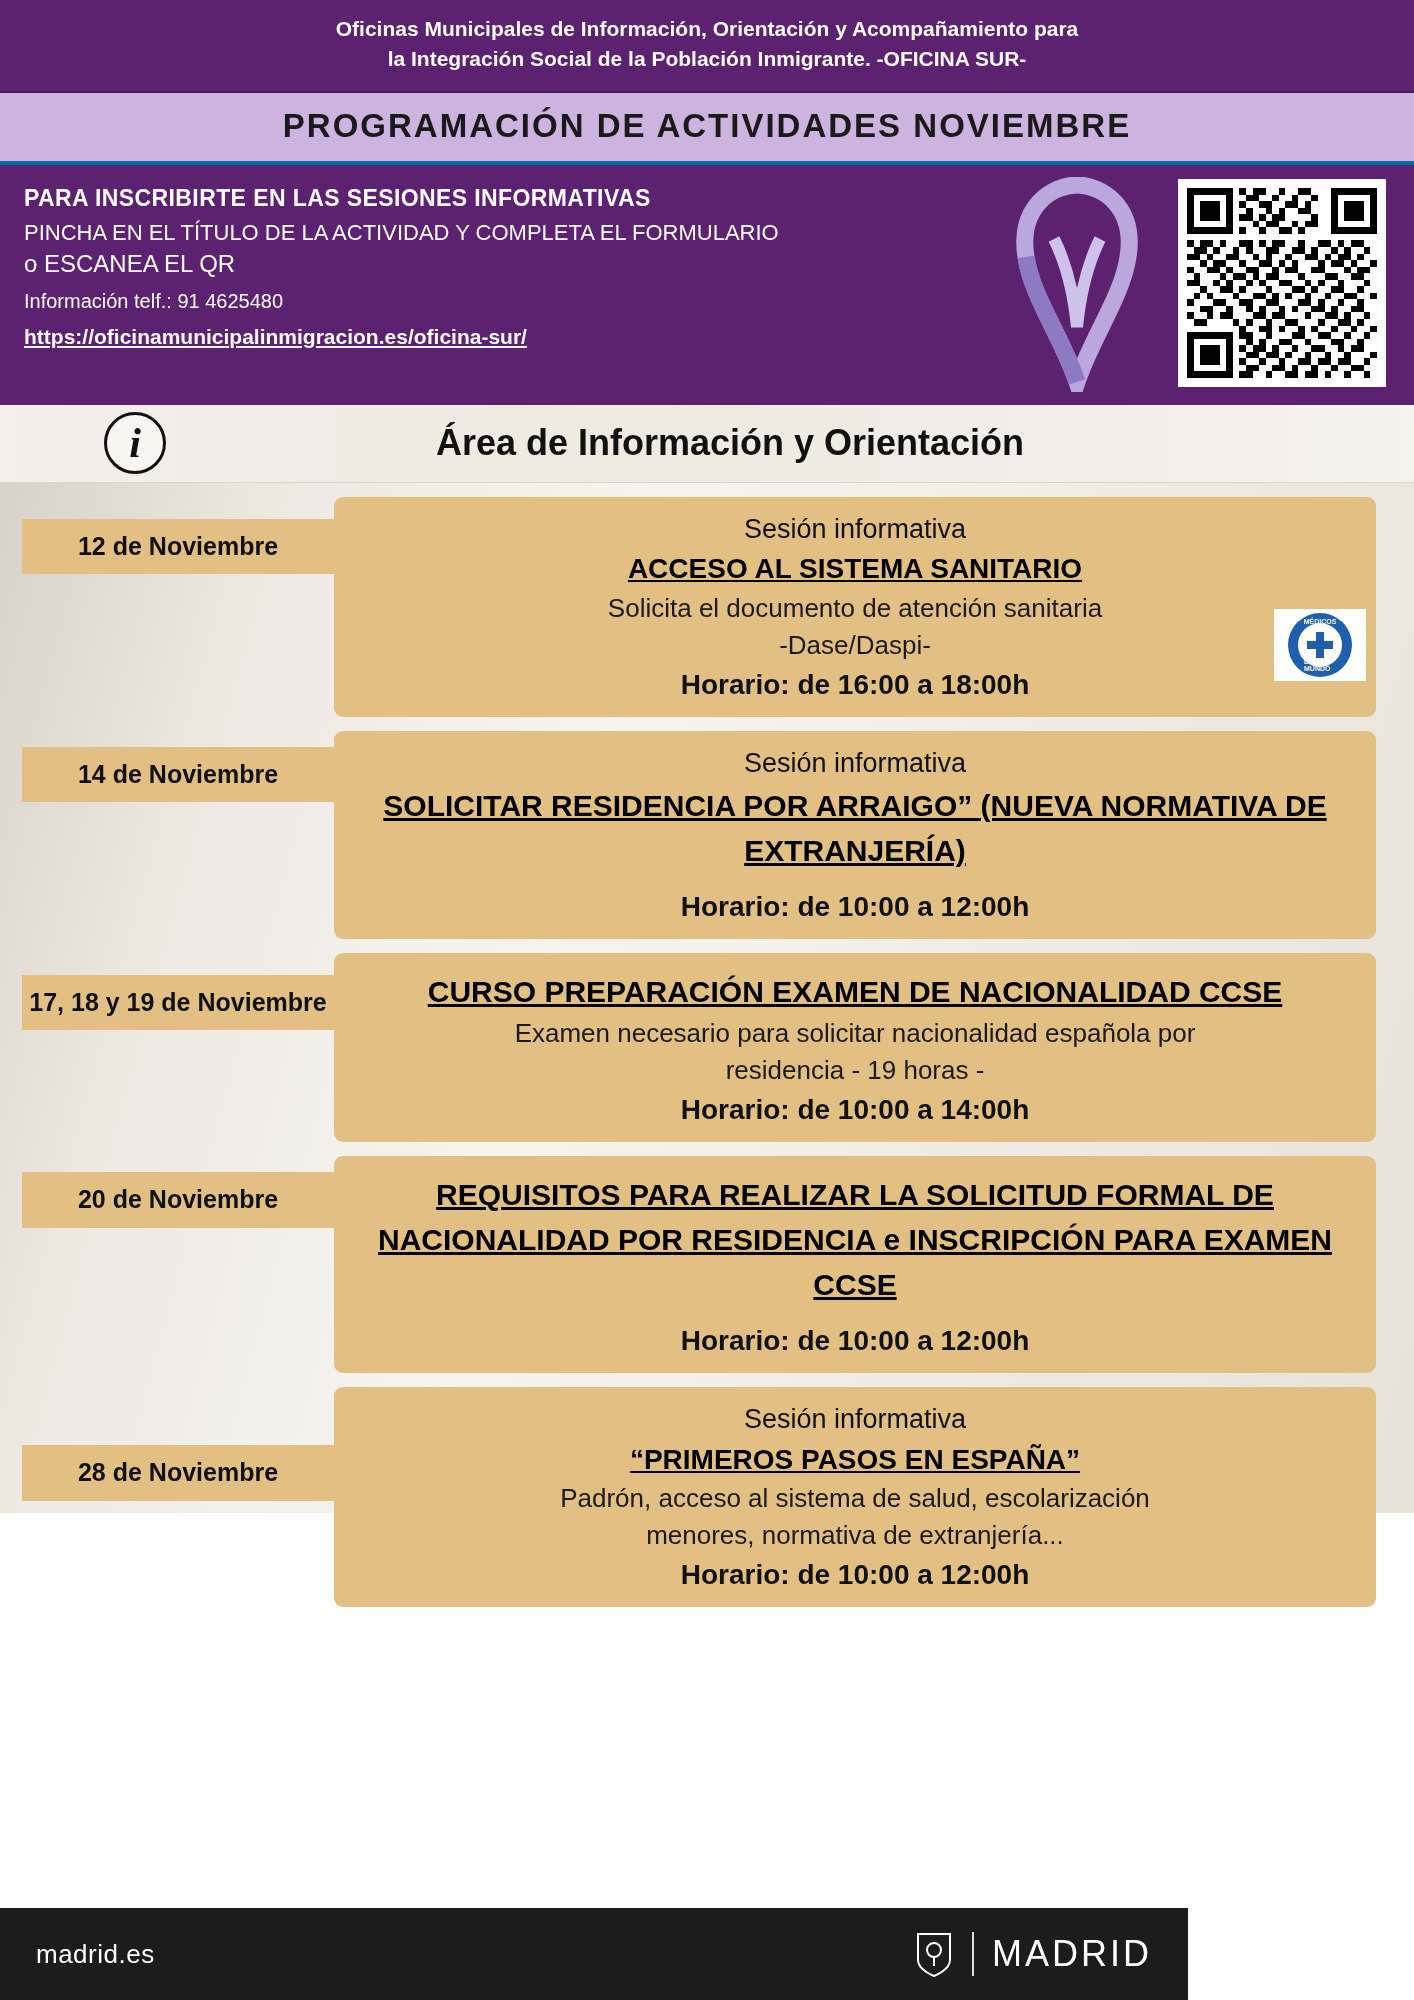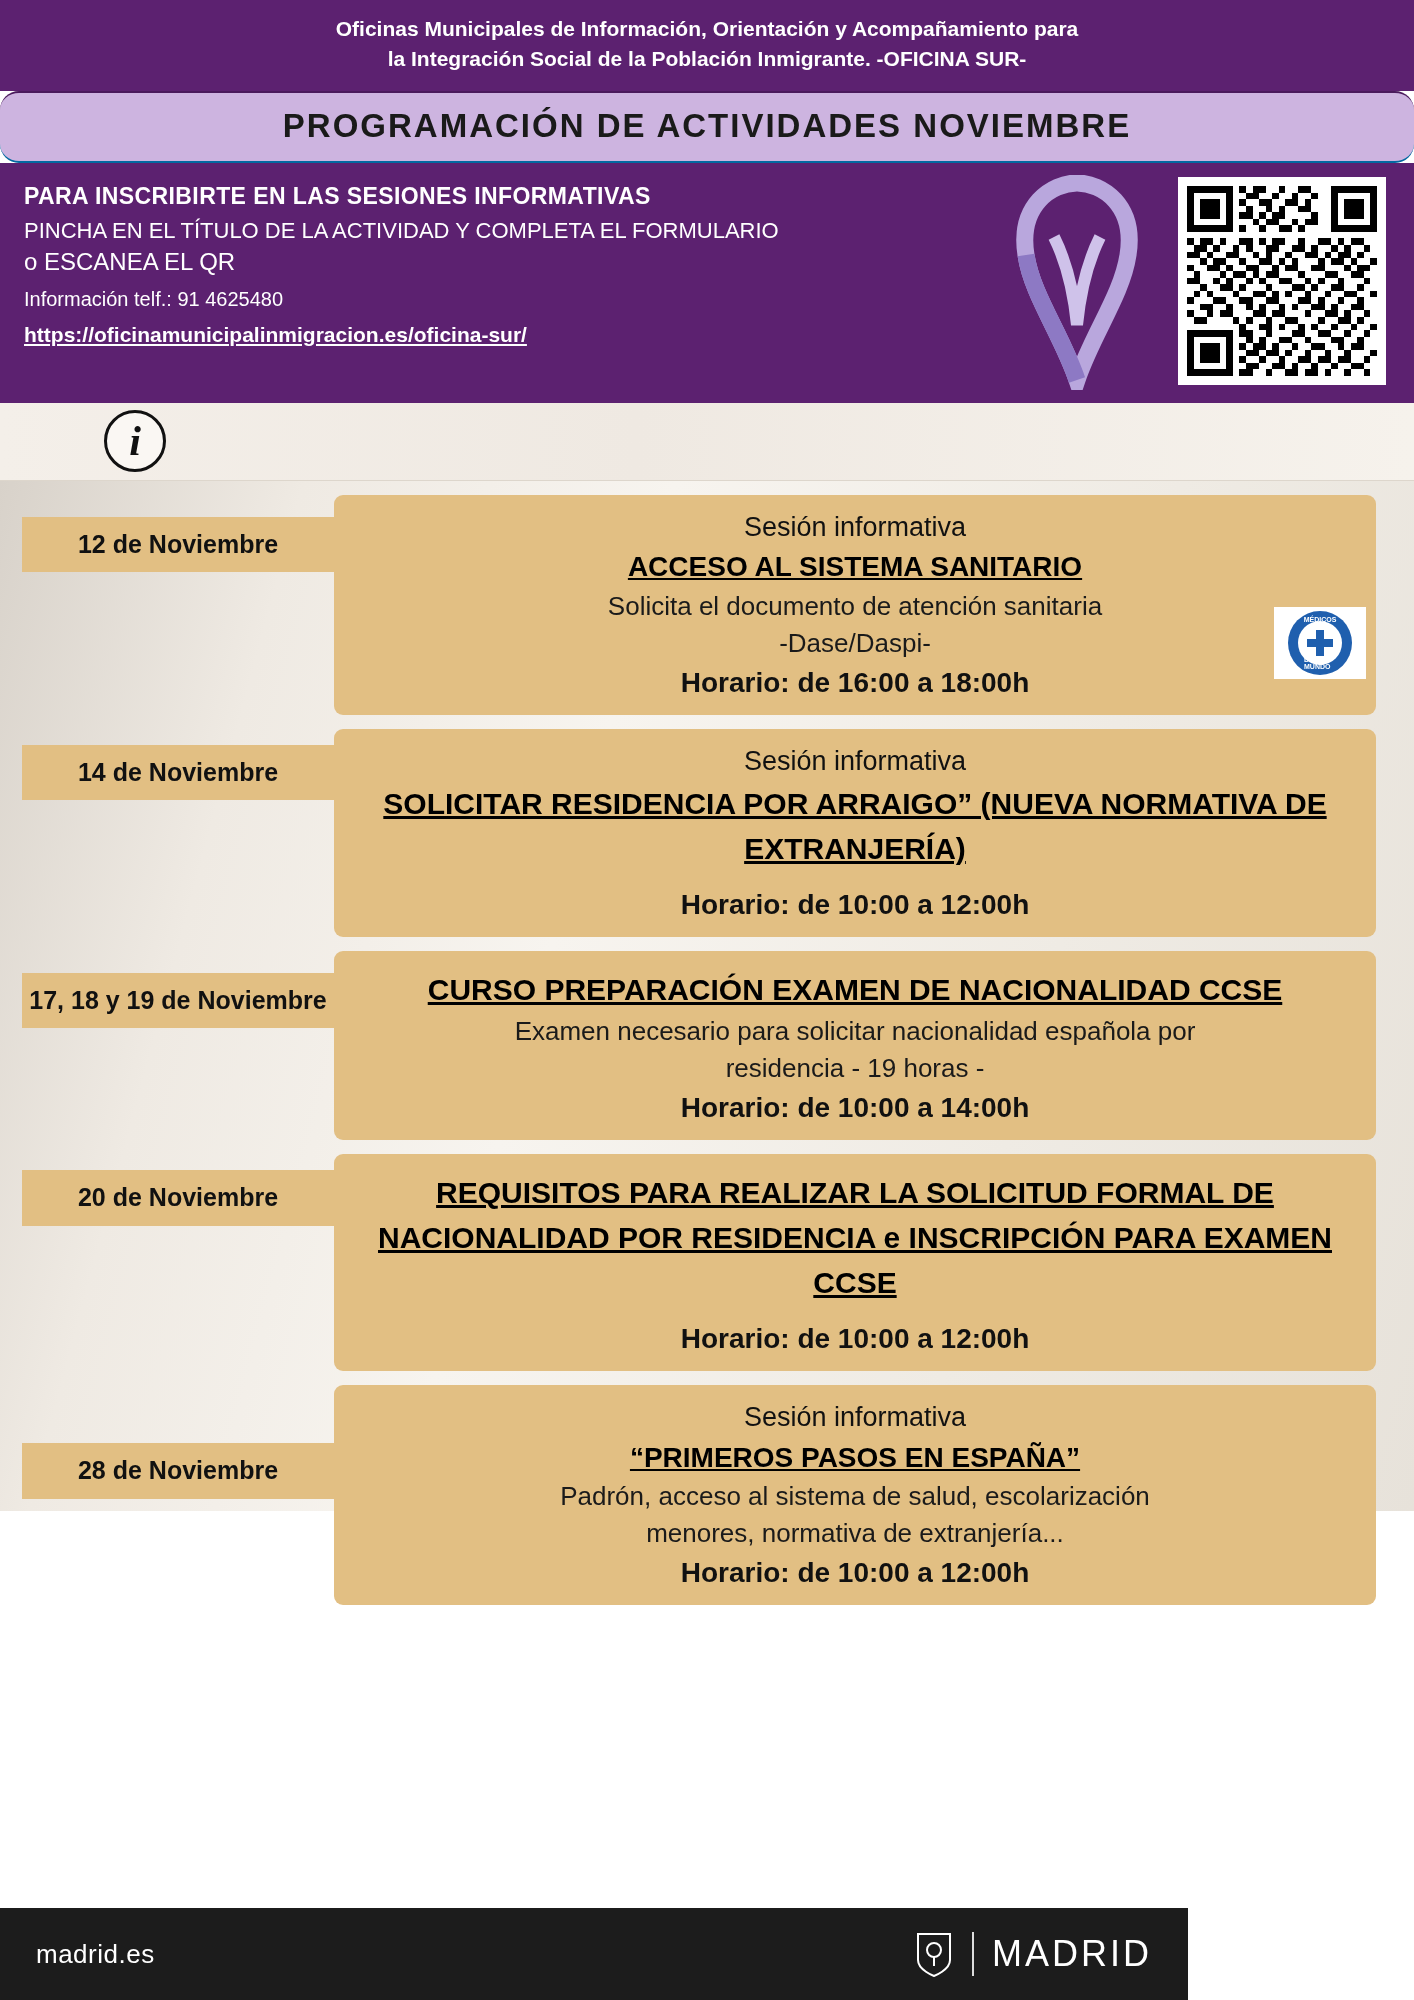--- a/index.html
+++ b/index.html
@@ -24,22 +24,21 @@
   }
   .hdr-band {
     background:#cdb4e0;
     color:#1a1a1a;
     text-align:center;
     font-weight:bold;
     font-size:33px;
     letter-spacing:2px;
     padding:14px 0 16px 0;
     border-top:2px solid #4a1a5c;
-    border-bottom:2px solid #0369a1;
-    border-radius:19px;
+    border-bottom:4px solid #0369a1;
   }
   .hdr-info {
     background:#5c2170;
     color:#ffffff;
     padding:20px 30px 26px 24px;
     position:relative;
     min-height:240px;
   }
   .hdr-info .l1 { font-weight:bold; font-size:23px; letter-spacing:.4px; margin-bottom:8px;}
   .hdr-info .l2 { font-size:22px; margin-bottom:4px;}
@@ -401,20 +400,21 @@
             <rect x="21" y="28" width="1" height="1"></rect>
             <rect x="24" y="28" width="1" height="1"></rect>
             <rect x="27" y="28" width="1" height="1"></rect>
         </g>
       </svg>
     </div>
   </div>
 
   <div class="section-bar">
     <div class="ibadge">i</div>
+    <div class="section-title">Área de  Información y Orientación</div>
   </div>
 
   <div class="body-area">
 
     <div class="row">
       <div class="date">12 de Noviembre</div>
       <div class="card">
         <div class="c-sub">Sesión informativa</div>
         <div class="c-title">ACCESO AL SISTEMA SANITARIO</div>
         <div class="c-desc">Solicita el documento de atención sanitaria</div>

